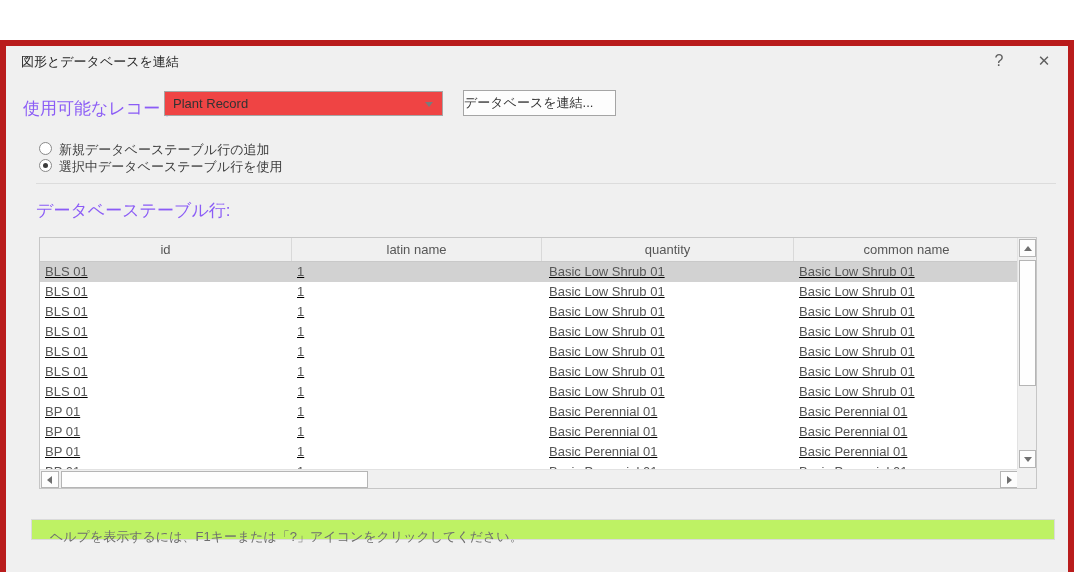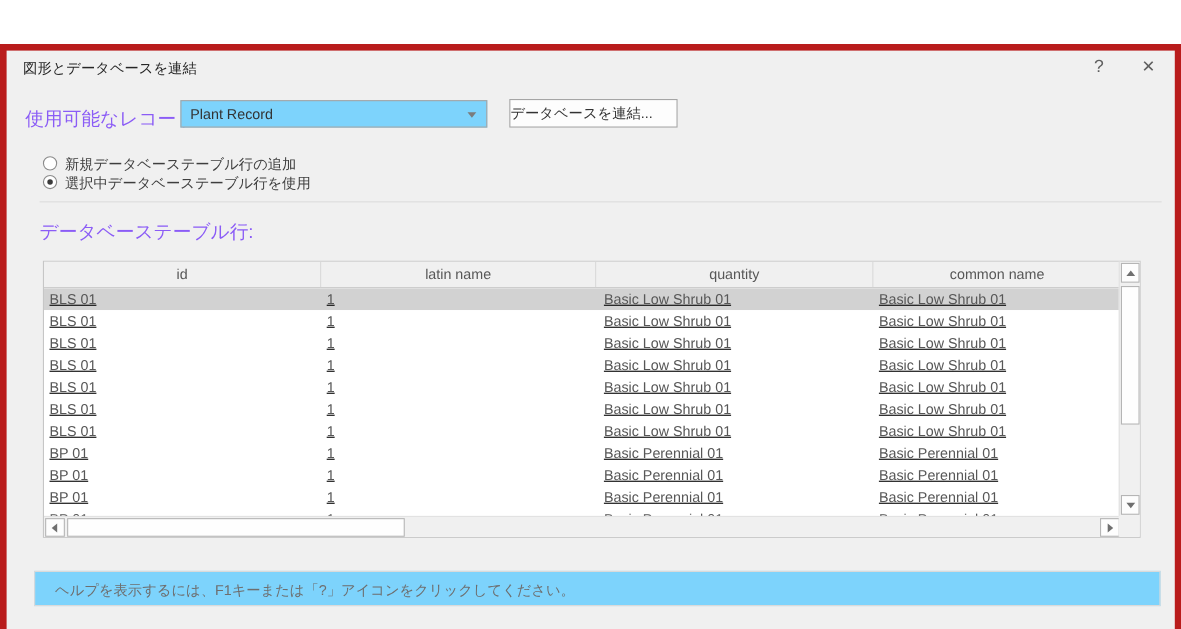--- a/index.html
+++ b/index.html
@@ -16,21 +16,21 @@
   .title { position:absolute; left:15px; top:7px; font-size:13px; color:#262626; }
   .tb-help { position:absolute; right:58px; top:4px; width:22px; height:22px;
     font-size:16px; color:#5f5f5f; text-align:center; line-height:22px; cursor:default; }
   .tb-close { position:absolute; right:13px; top:4px; width:22px; height:22px;
     font-size:15px; color:#5f5f5f; text-align:center; line-height:22px; cursor:default; }
 
   
   .lbl { position:absolute; font-size:17px; color:#8b5cf6; white-space:nowrap; }
   .combo {
     position:absolute; left:158px; top:45px; width:279px; height:25px;
-    background:#7dd3fc; border:1px solid #a6a6a6;padding-left:44px;
+    background:#ef4444; border:1px solid #a6a6a6;padding-left:44px;
   }
   .combo-value { position:absolute; left:8px; top:4px; font-size:13px; color:#333; }
   .combo-arrow { position:absolute; right:9px; top:10px; width:0; height:0;
     border-left:4px solid transparent; border-right:4px solid transparent;
     border-top:5px solid #7b7b7b; }
   .btn {
     position:absolute; background:#fdfdfd; border:1px solid #a5a5a5;
     font-size:13px; color:#333; 
   }
   .btn-connect { left:457px; top:44px; width:153px; height:26px; line-height:24px; }
@@ -82,22 +82,22 @@
   .tri-up { left:4px; top:6px; border-left:4px solid transparent; border-right:4px solid transparent;
     border-bottom:5px solid #6f6f6f; }
   .tri-down { left:4px; top:6px; border-left:4px solid transparent; border-right:4px solid transparent;
     border-top:5px solid #6f6f6f; }
   .tri-left { left:5px; top:4px; border-top:4px solid transparent; border-bottom:4px solid transparent;
     border-right:5px solid #6f6f6f; }
   .tri-right { left:6px; top:4px; border-top:4px solid transparent; border-bottom:4px solid transparent;
     border-left:5px solid #6f6f6f; }
 
   
-  .helpbox { position:absolute; left:25px; top:473px; width:1024px; height:32px;
-    background:#7dd3fc; border:1px solid #dadada; }
+  .helpbox { position:absolute; left:25px; top:473px; width:1024px; height:21px;
+    background:#bef264; border:1px solid #dadada; }
   .helptext { position:absolute; left:18px; top:8px; font-size:13px; color:#6e6e6e; white-space:nowrap; }
 
   
   .btn-ok { left:829px; top:520px; width:99px; height:25px; line-height:23px; color:#3c3c3c; }
   .btn-cancel { left:947px; top:520px; width:101px; height:25px; line-height:23px; color:#3c3c3c; }
 
   
   .grip { position:absolute; right:18px; bottom:12px; width:12px; height:12px; }
   .grip i { position:absolute; width:3px; height:3px; background:#bcbcbc; }
   .g1 { left:8px; top:0; } .g2 { left:4px; top:4px; } .g3 { left:8px; top:4px; }

